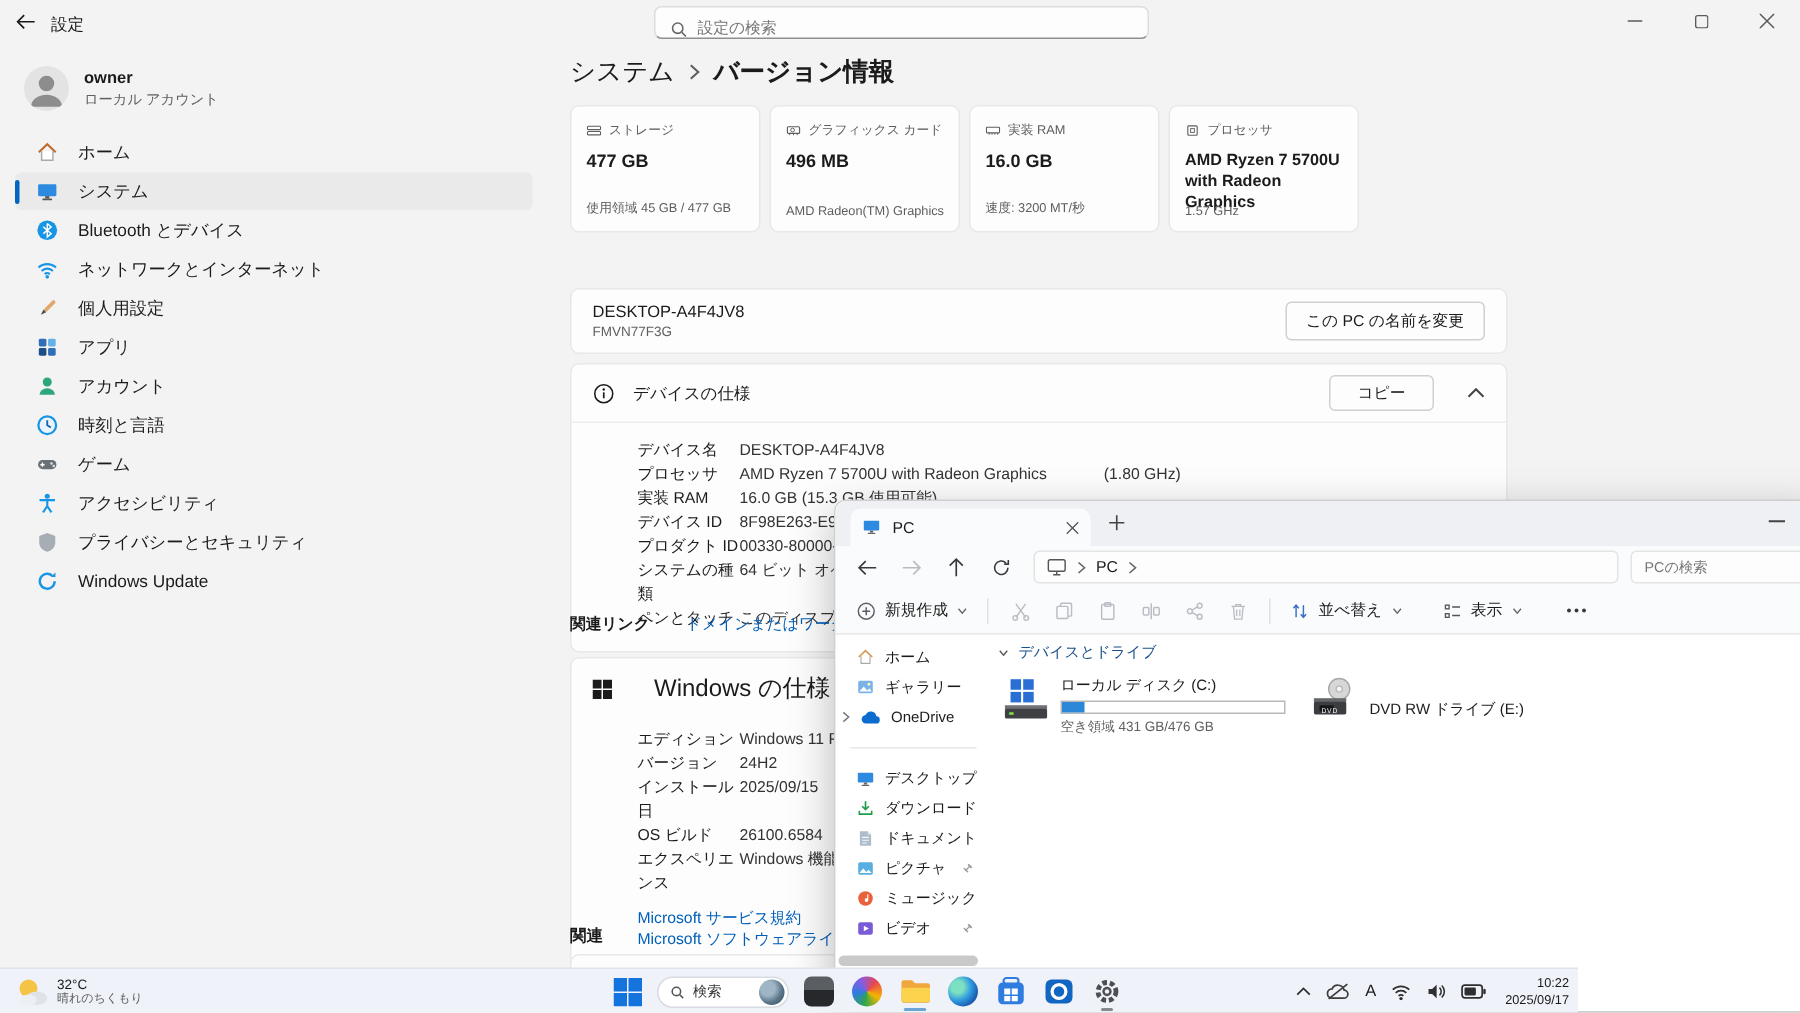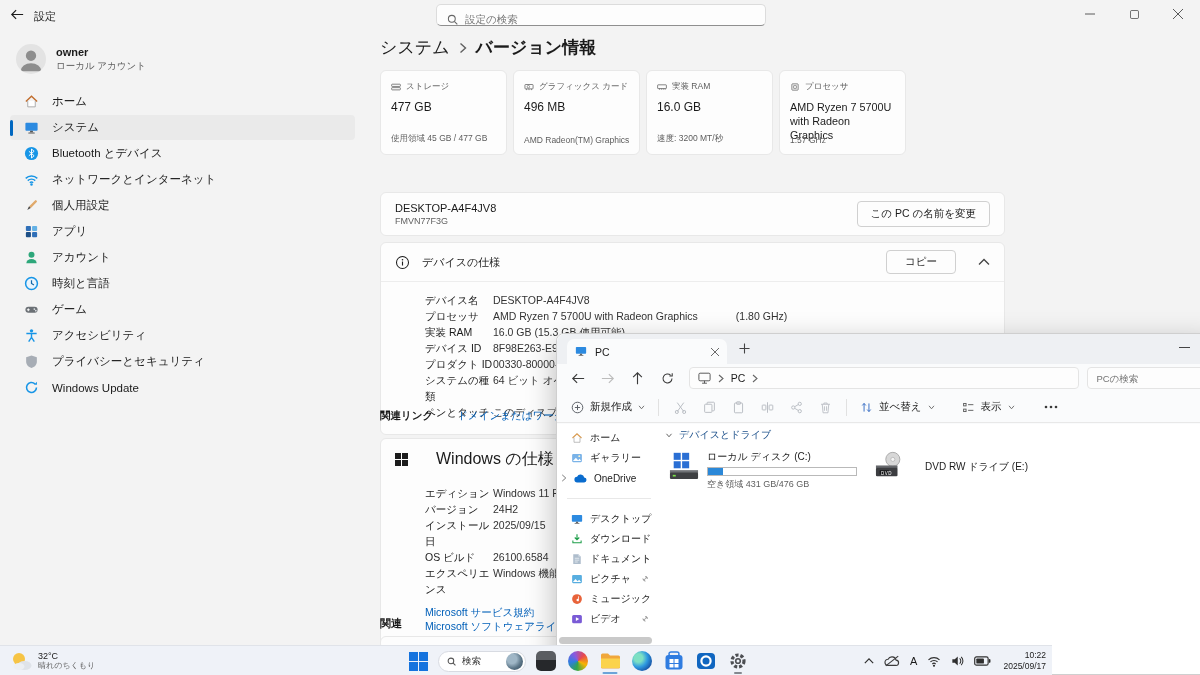--- a/index.html
+++ b/index.html
@@ -16,21 +16,21 @@
 .srchpill input{border:none;outline:none;background:transparent;font:inherit;font-size:10.5px;width:100%;color:#1b1b1b}
 .srchpill input::placeholder{color:#767676}
 
 .nav-item{height:25px;display:flex;align-items:center;gap:13px;padding-left:14px;margin:1px 10px;border-radius:4px;font-size:11.5px;position:relative;cursor:default}
 .nav-item.selected{background:#eaeaea}
 .nav-item.selected::before{content:"";position:absolute;left:0;top:4.5px;width:3px;height:16px;border-radius:2px;background:#0067c0}
 .nav-ic{width:15px;height:15px;flex:none}
 
 .card{position:relative;width:127px;height:85px;background:#fdfdfd;border:1px solid #e8e8e8;border-radius:6px;padding:10px;flex:none}
 .card-label{display:flex;align-items:center;gap:5px;font-size:8.5px;color:#5d5d5d;white-space:nowrap}
-.card-value{margin-top:7px;font-size:12px;font-weight:400}
+.card-value{margin-top:7px;font-size:12px;font-weight:700}
 .card-detail{position:absolute;left:10px;bottom:9px;font-size:8.5px;color:#5d5d5d;white-space:nowrap}
 
 .wcard{background:#fdfdfd;border:1px solid #e8e8e8;border-radius:6px}
 .btn{background:#fdfdfd;border:1px solid #d0d0d0;border-radius:4px;font-size:10.5px;padding:5px 13px;color:#1b1b1b;white-space:nowrap}
 .spec-row{display:flex;font-size:10.5px;line-height:16px;color:#333}
 .spec-label{width:68px;flex:none;color:#1b1b1b}
 .link{color:#005fb8;font-size:10.5px;white-space:nowrap;cursor:pointer}
 
 
 #explorer{position:absolute;left:556px;top:333px;width:662px;height:342px;background:#fff;border:1px solid #cfcfcf;border-radius:8px 8px 0 0;box-shadow:0 10px 30px rgba(0,0,0,.28);z-index:10;overflow:hidden}
@@ -736,21 +736,21 @@
             </svg>
           </span>
         <div>
           <div style="font-size:10px">ローカル ディスク (C:)</div>
           <div class="bar">
               <div style="width: 10%;"></div>
             </div>
           <div style="font-size:9px;color:#5f5f5f">空き領域 431 GB/476 GB</div>
         </div>
       </div>
-      <div class="flex" style="gap:20px;align-items:center;margin-left:18px">
+      <div class="flex" style="gap:8px;align-items:flex-end;margin-left:18px">
         <span style="position:relative;display:block">
           <svg width="30" height="30" viewBox="0 0 32 32">
               <circle cx="19" cy="10" r="7.5" fill="#d7d7d7" stroke="#a8a8a8"></circle>
               <circle cx="19" cy="10" r="2.2" fill="#f5f5f5" stroke="#bbb"></circle>
               <rect x="1" y="16.5" width="23" height="3" fill="#66686c"></rect>
               <rect x="1" y="19" width="23" height="9" rx="1.2" fill="#3c3d40"></rect>
               <rect x="5" y="21.5" width="10" height="4.5" rx="0.6" fill="#17181a"></rect>
             </svg>
           <span style="position:absolute;left:6px;top:21px;font-size:4.5px;color:#fff;letter-spacing:0.5px">DVD</span>
         </span>

